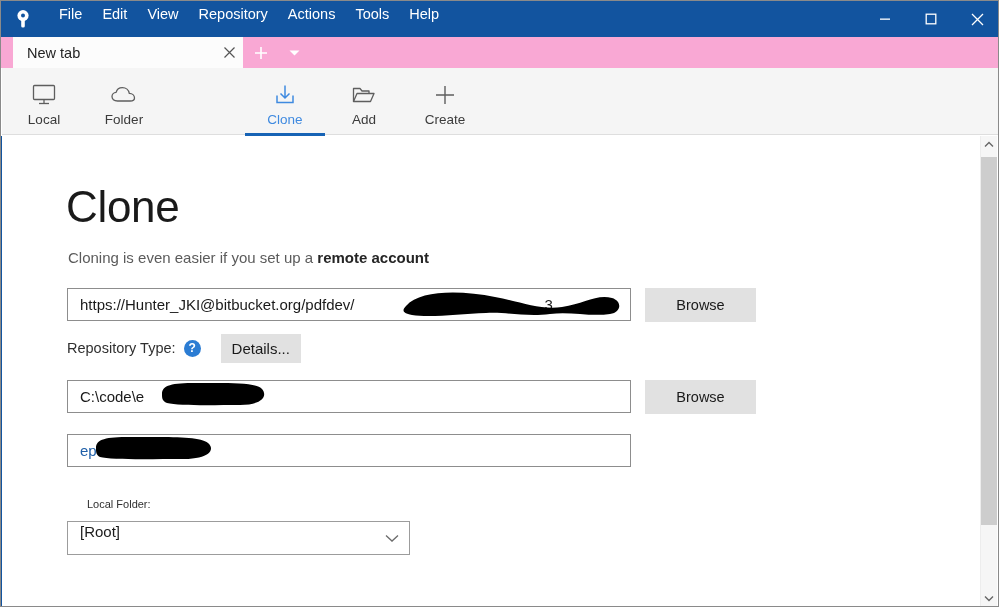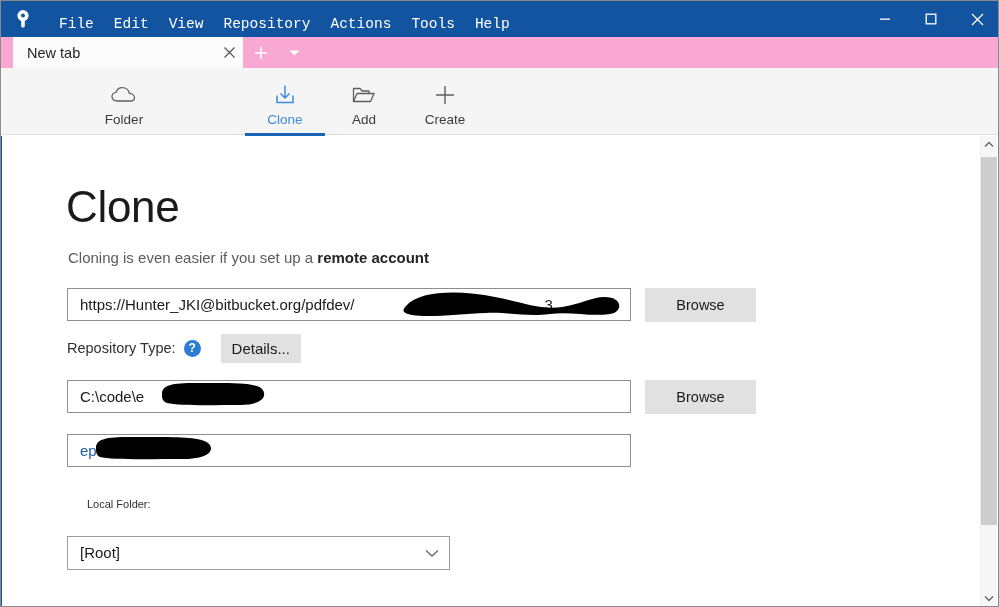--- a/index.html
+++ b/index.html
@@ -34,24 +34,23 @@
   .logo {
     width: 36px;
     height: 36px;
     display: flex;
     align-items: center;
     justify-content: center;
     margin-left: 4px;
   }
   .menubar {
     display: flex;
-    align-items: flex-end;
+    align-items: flex-start;
     height: 36px;
     margin-left: 8px;
-    font-family: Liberation Mono, monospace;
   }
   .menu-item {
     color: #ffffff;
     font-size: 14.5px;
     padding: 4px 10px;
     line-height: 18px;
     cursor: default;
     white-space: nowrap;
   }
   .winctrls {
@@ -280,28 +279,28 @@
   .local-folder-label {
     position: absolute;
     left: 66px; top: 358px;
     font-size: 11px;
     color: #2f2f2f;
     line-height: 20px;
     margin-left: 19px;
   }
   .combo {
     position: absolute;
-    left: 65px; top: 400px;
-    width: 383px;
+    left: 65px; top: 385px;
+    width: 343px;
     height: 34px;
     border: 1px solid #9c9c9c;
     background: #ffffff;
     box-sizing: border-box;
     display: flex;
-    align-items: center;
+    align-items: flex-start;
   }
   .combo-text {
     font-size: 15px;
     color: #1a1a1a;
     margin-left: 12px;
     flex: 1;
     line-height: 20px;
   }
   .combo-arrow {
     width: 34px;
@@ -418,20 +417,30 @@
     </div>
     <div class="newtab-caret">
       <svg width="11" height="8" viewBox="0 0 11 8">
         <path d="M0.5 1.5 L5.5 6.5 L10.5 1.5 Z" fill="#ffffff"></path>
       </svg>
     </div>
   </div>
 
   <div class="toolbar">
 
+    <div class="tb-item" style="left:2px;">
+      <span class="tb-icon">
+        <svg width="28" height="24" viewBox="0 0 28 24">
+          <rect x="3.5" y="2.5" width="21" height="14" rx="1" fill="none" stroke="#5e5e5e" stroke-width="1.3"></rect>
+          <path d="M9 20.5 L19 20.5" stroke="#5e5e5e" stroke-width="1.3"></path>
+          <path d="M14 16.5 L14 20.5" stroke="#5e5e5e" stroke-width="1.3"></path>
+        </svg>
+      </span>
+      <span class="tb-label">Local</span>
+    </div>
 
     <div class="tb-item" style="left:82px;">
       <span class="tb-icon">
         <svg width="30" height="22" viewBox="0 0 30 22">
           <path d="M8.5 17 C4.9 17 3 15 3 12.6 C3 10.4 4.8 8.5 7.1 8.4 C7.8 5.5 10.4 3.6 13.4 3.6 C16.9 3.6 19.8 6.1 20.3 9.4 C23.2 9.6 25.5 11.6 25.5 13.9 C25.5 15.9 23.7 17 21.2 17 Z" fill="none" stroke="#5e5e5e" stroke-width="1.3" stroke-linejoin="round"></path>
         </svg>
       </span>
       <span class="tb-label">Folder</span>
     </div>
 

